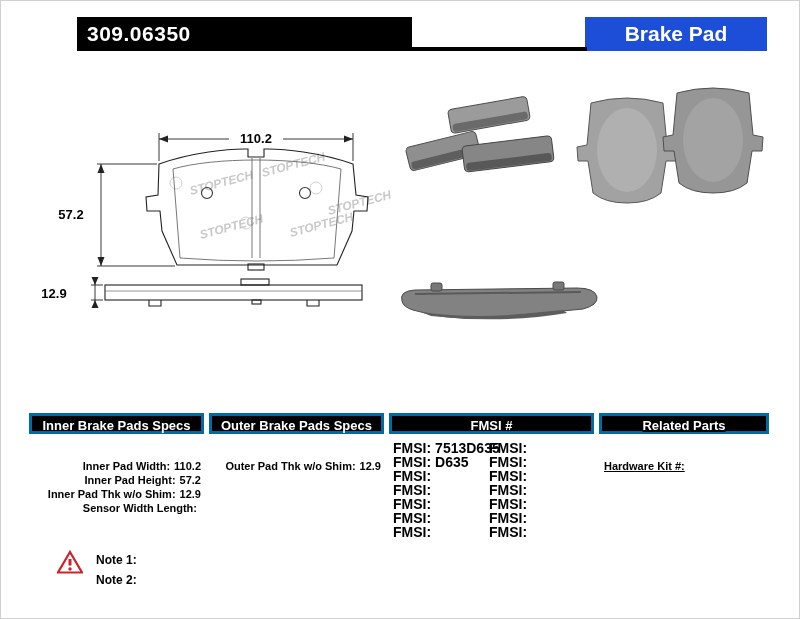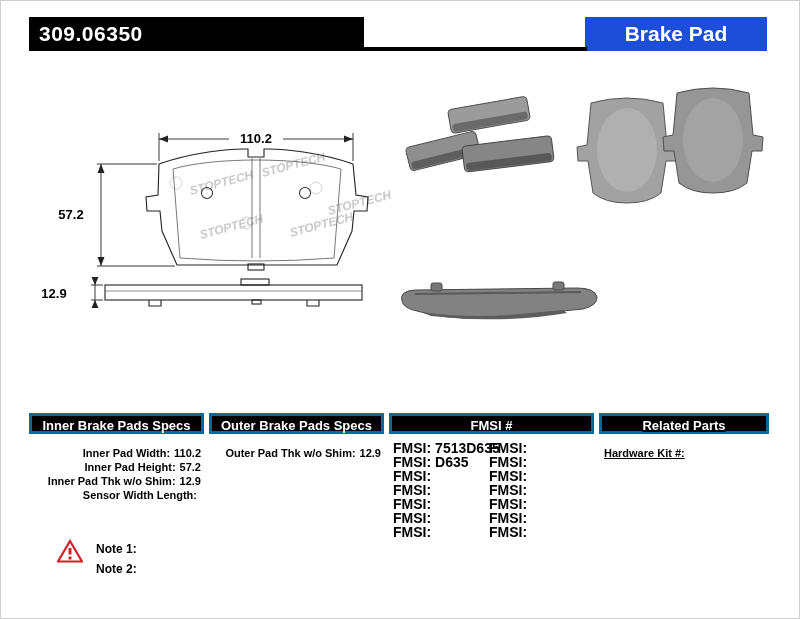--- a/index.html
+++ b/index.html
@@ -7,21 +7,21 @@
   .page {
     position:relative; width:800px; height:619px;
     background:#fff; border:1px solid #d0d0d0; overflow:hidden;
   }
 
   
   .topbar { position:absolute; top:16px; left:28px; right:32px; height:34px; display:flex; }
   .part-box {
     width:335px; background:#000; color:#fff;
     font-size:21px; font-weight:bold; letter-spacing:.5px;
-    display:flex; align-items:center; padding-left:10px;
+    display:flex; align-items:center; padding-left:10px;margin-left:48px;
   }
   .top-spacer { flex:1; position:relative; }
   .top-spacer::after { content:""; position:absolute; left:-2px; right:-2px; bottom:0; height:4px; background:#000; }
   .type-box {
     width:182px; background:#1d4ed8; color:#fff;
     font-size:21px; font-weight:bold;
     display:flex; align-items:center; justify-content:center;
   }
 
   
@@ -30,32 +30,32 @@
   
   .specs { position:absolute; top:412px; left:28px; display:flex; gap:5px; }
   .col-inner, .col-outer { width:175px; }
   .col-fmsi { width:205px; }
   .col-related { width:170px;text-decoration:underline; }
   .spec-header {
     background:#000; color:#fff; border:3px solid #0369a1;
     font-size:13px; font-weight:bold; text-align:center;
     height:21px; line-height:19px;
   }
-  .spec-rows { padding-top:12px; }
+  .spec-rows { padding-top:25px; }
   .spec-row { font-size:11px; font-weight:bold; line-height:14px; color:#000; white-space:nowrap; }
   .right-align .spec-row { text-align:right; padding-right:3px; }
   .left-align .spec-row { text-align:left; padding-left:5px; }
   .val { margin-left:4px; }
   .fmsi-grid { display:flex; padding-top:7px; }
   .fmsi-sub { width:100px; }
   .fmsi-sub.first { padding-left:4px; }
   .fmsi-row { font-size:14px; font-weight:bold; line-height:14px; }
 
   
-  .notes { position:absolute; top:538px; left:56px; display:flex; align-items:flex-start; gap:13px; }
+  .notes { position:absolute; top:549px; left:56px; display:flex; align-items:flex-start; gap:13px; }
   .note-lines .note { font-size:12px; font-weight:bold; line-height:20px; color:#000; }
 </style>
 </head>
 <body>
 
 <div class="page">
 
   <header class="topbar">
     <div class="part-box">309.06350</div>
     <div class="top-spacer"></div>

